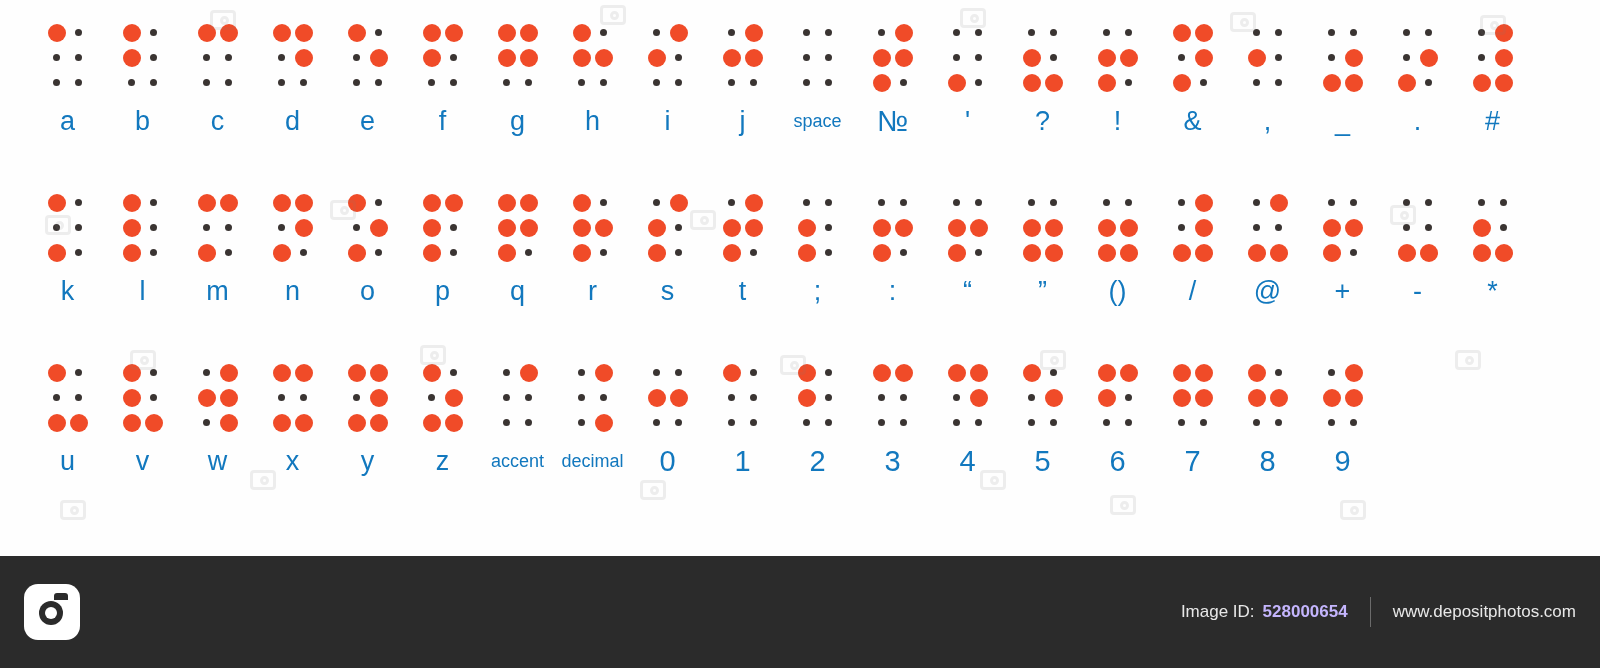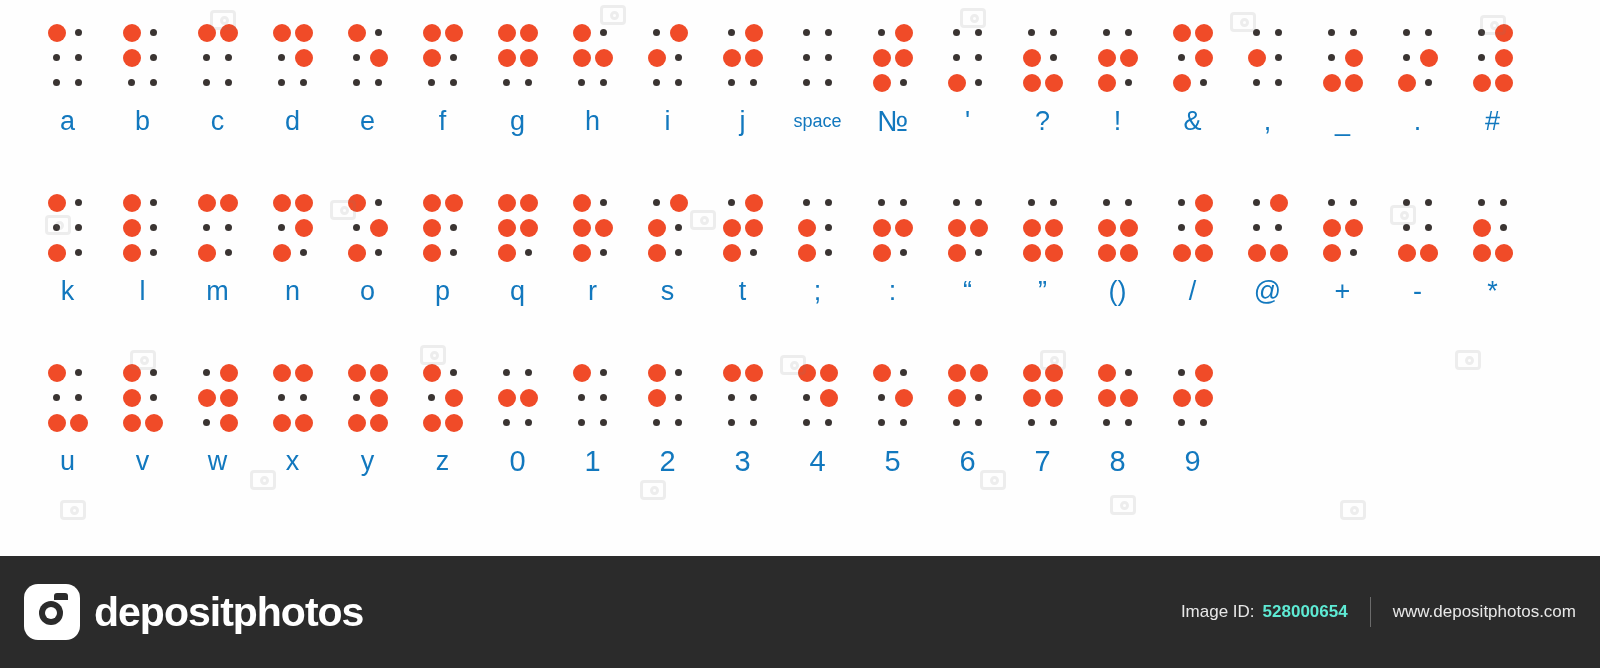--- a/index.html
+++ b/index.html
@@ -629,20 +629,42 @@
       <div class="cell">
         <div class="braille">
           <div class="dot"></div>
           <div class="dot off"></div>
           <div class="dot off"></div>
           <div class="dot"></div>
           <div class="dot"></div>
           <div class="dot"></div>
         </div>
         <div class="glyph">z</div>
+      </div>
+      <div class="cell">
+        <div class="braille">
+          <div class="dot off"></div>
+          <div class="dot"></div>
+          <div class="dot off"></div>
+          <div class="dot off"></div>
+          <div class="dot off"></div>
+          <div class="dot off"></div>
+        </div>
+        <div class="glyph small">accent</div>
+      </div>
+      <div class="cell">
+        <div class="braille">
+          <div class="dot off"></div>
+          <div class="dot"></div>
+          <div class="dot off"></div>
+          <div class="dot off"></div>
+          <div class="dot off"></div>
+          <div class="dot"></div>
+        </div>
+        <div class="glyph small">decimal</div>
       </div>
       <div class="cell">
         <div class="braille">
           <div class="dot off"></div>
           <div class="dot off"></div>
           <div class="dot"></div>
           <div class="dot"></div>
           <div class="dot off"></div>
           <div class="dot off"></div>
         </div>
@@ -769,21 +791,20 @@
     <div class="wm" style="left: 1340px; top: 500px;"></div>
     <div class="wm" style="left: 130px; top: 350px;"></div>
   </div>
 
 <div id="footer">
   <div id="brand">
     <div class="logo">
       <div class="bump"></div>
       <div class="lens"></div>
     </div>
-    <div id="brandtext">depositphotos</div>
   </div>
   <div id="footer-right">
     <span>Image ID:</span>
-    <span style="color:#5eead4;font-weight:bold;margin-left:-14px;">528000654</span>
+    <span style="color:#c4b5fd;font-weight:bold;margin-left:-14px;">528000654</span>
     <span class="divider"></span>
     <span>www.depositphotos.com</span>
   </div>
 </div>
 
 </body></html>

